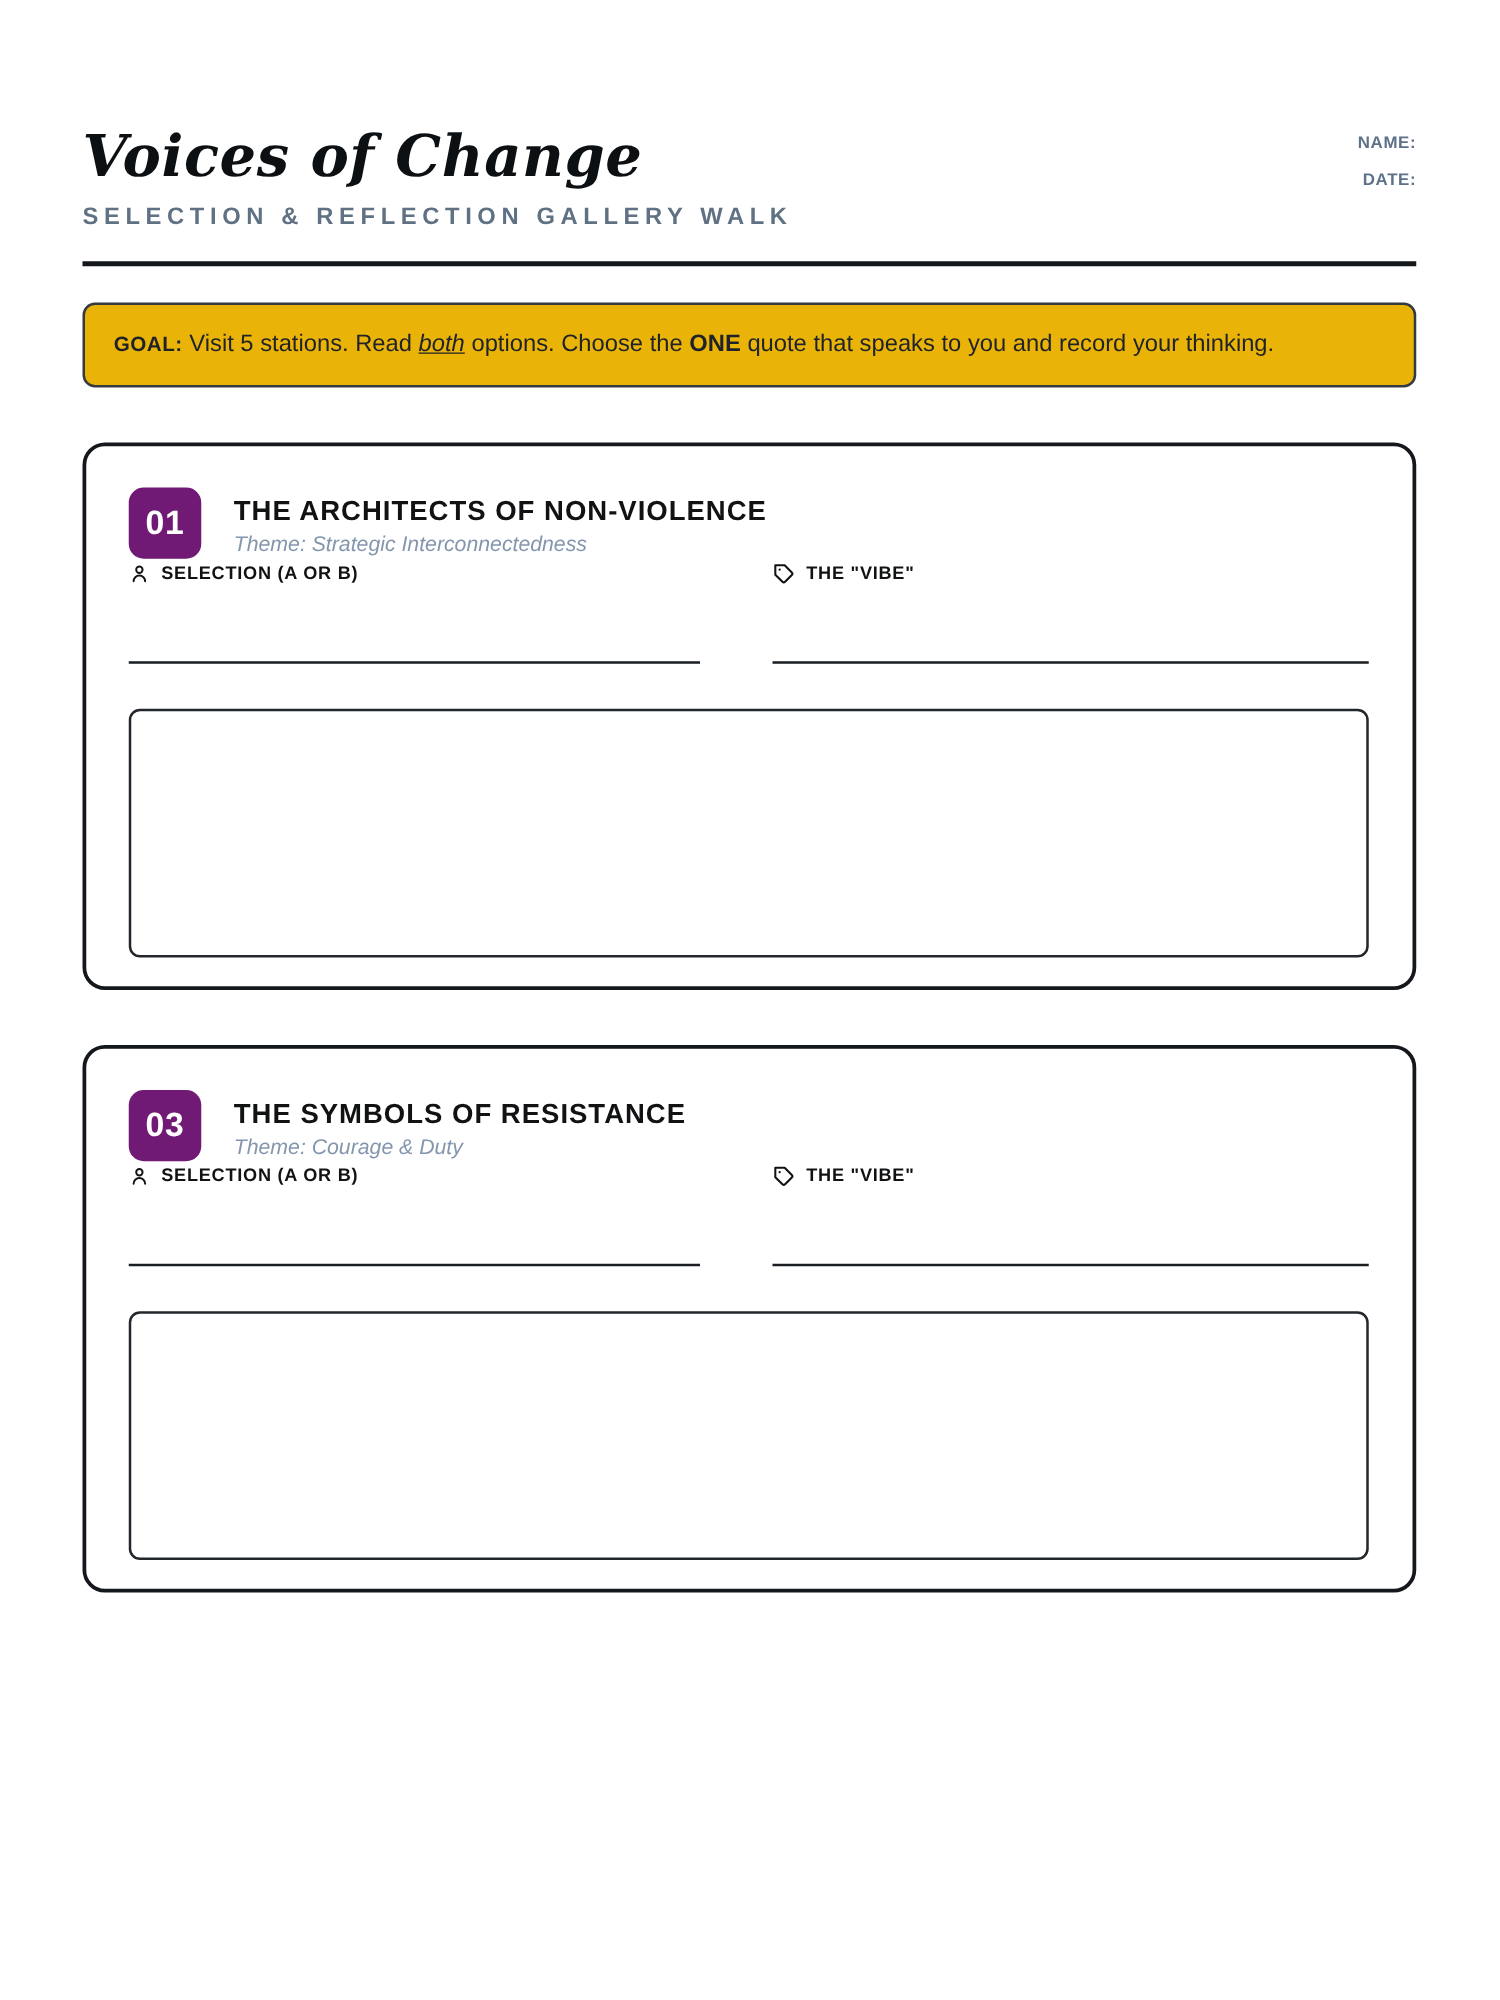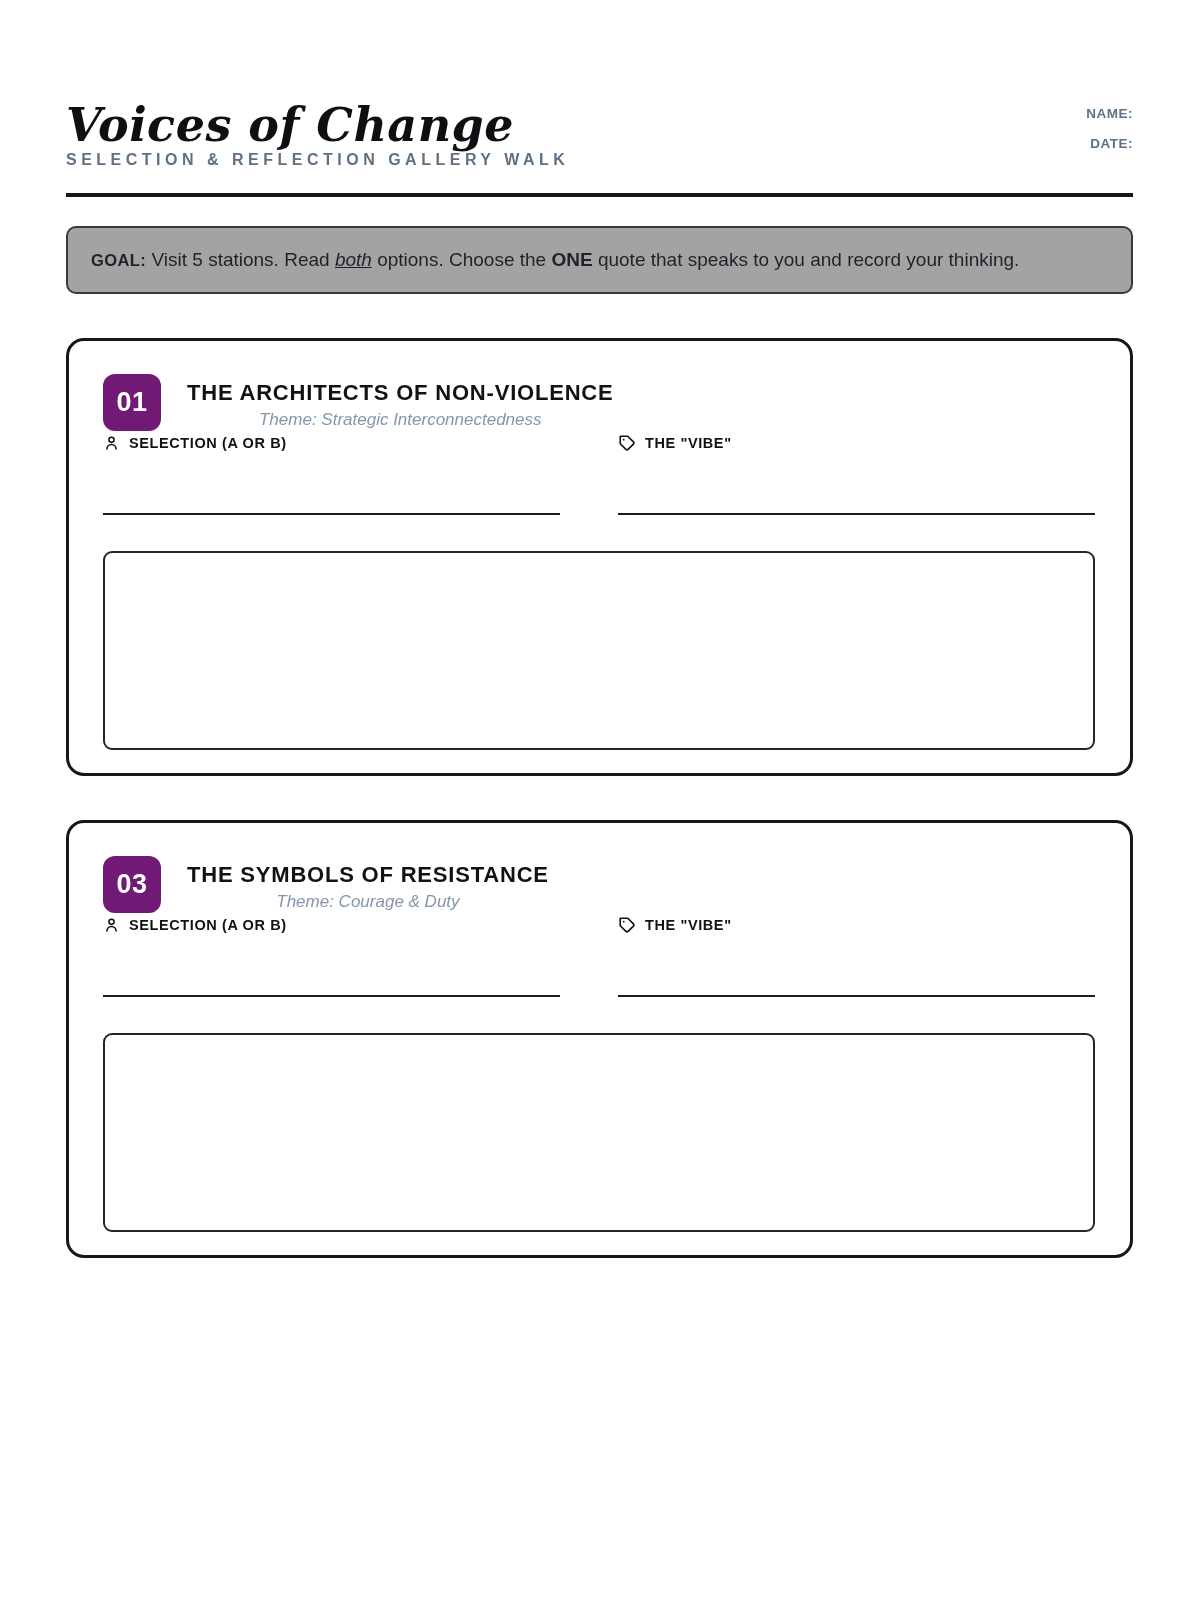--- a/index.html
+++ b/index.html
@@ -30,21 +30,22 @@
   .main-title {
     font-family: "DejaVu Serif", serif;
     font-style: italic;
     font-weight: 800;
     font-size: 46px;
     line-height: 1.1;
     color: #0d1013;
     letter-spacing: 0.5px;
   }
   .subtitle {
-    font-size: 16px;
+    margin-top: 12px;
+    font-size: 19px;
     font-weight: 600;
     letter-spacing: 4.5px;
     color: #5f7183;
   }
   .namedate {
     padding-top: 8px;
     width: 345px;
   }
   .nd-row {
     display: flex;
@@ -71,21 +72,21 @@
   
   .divider {
     margin-top: 24px;
     height: 4px;
     background: #14181c;
   }
 
   
   .goal-box {
     margin-top: 29px;
-    background: #a3a3a3;
+    background: #eab308;
     border: 2px solid #343a40;
     border-radius: 10px;
     padding: 17px 23px 18px 23px;
     font-size: 19px;
     line-height: 1.55;
     color: #1f2329;
   }
   .goal-label { font-weight: 800; font-size: 16.5px; letter-spacing: 0.4px; }
   .goal-both { font-style: italic; text-decoration: underline; }
   .goal-one { font-weight: 700; }
@@ -109,21 +110,21 @@
     border-radius: 12px;
     color: #ffffff;
     font-size: 27px;
     font-weight: 800;
     display: flex;
     align-items: center;
     justify-content: center;
     letter-spacing: 0.5px;
     flex: 0 0 auto;
   }
-  .card-titles { margin-left: 26px; padding-top: 6px; text-align: center; }
+  .card-titles { margin-left: 26px; padding-top: 6px; }
   .card-title {
     font-size: 22px;
     font-weight: 800;
     letter-spacing: 0.8px;
     color: #101214;
   }
   .card-theme {
     margin-top: 4px;
     font-style: italic;
     font-size: 17px;

